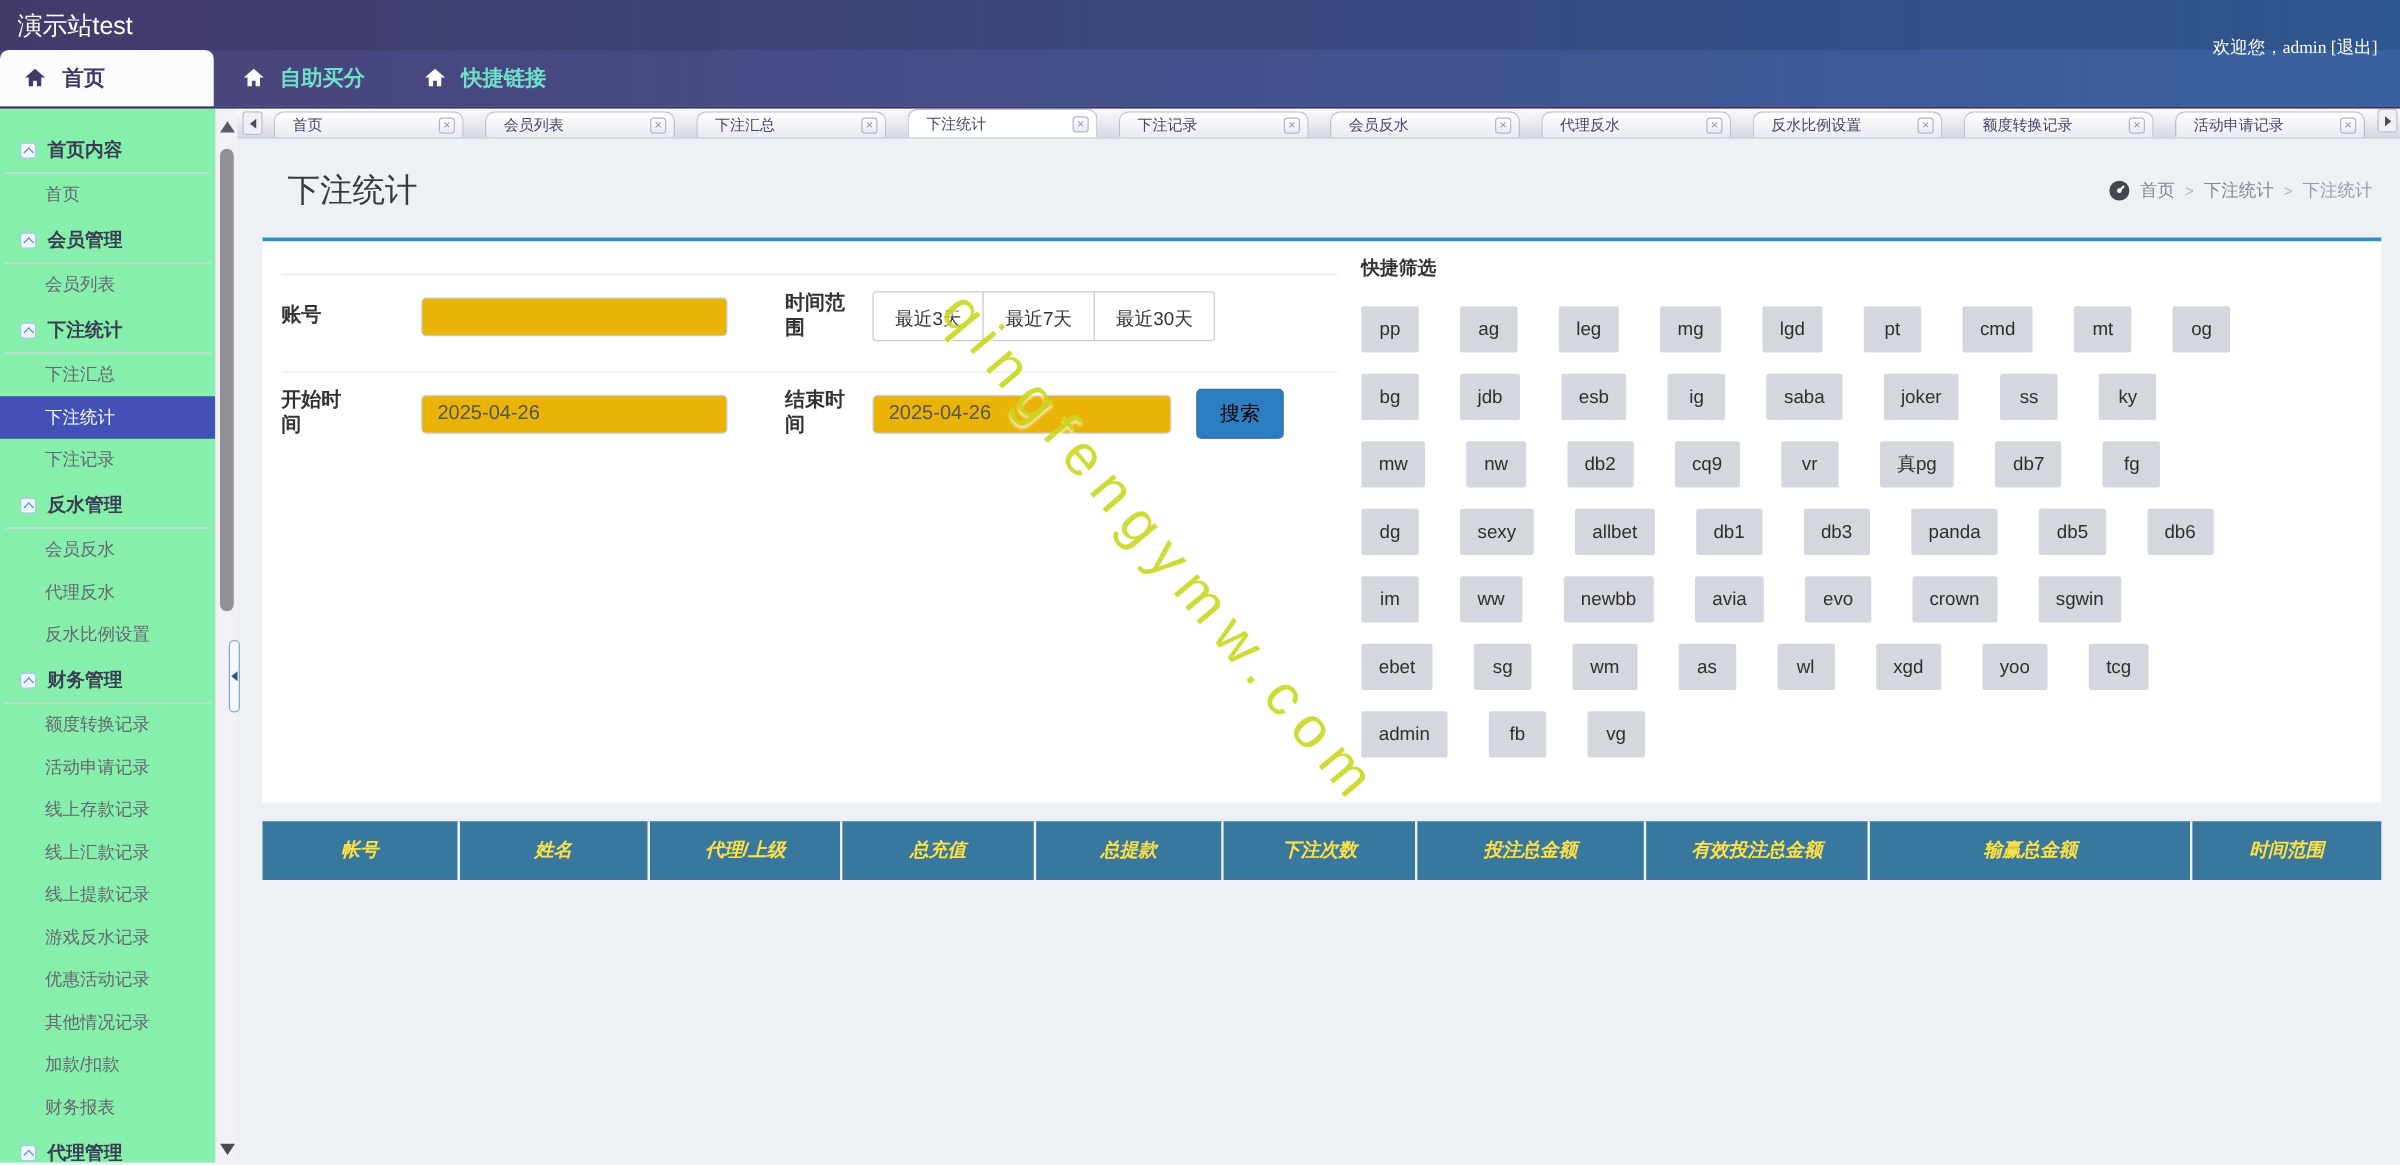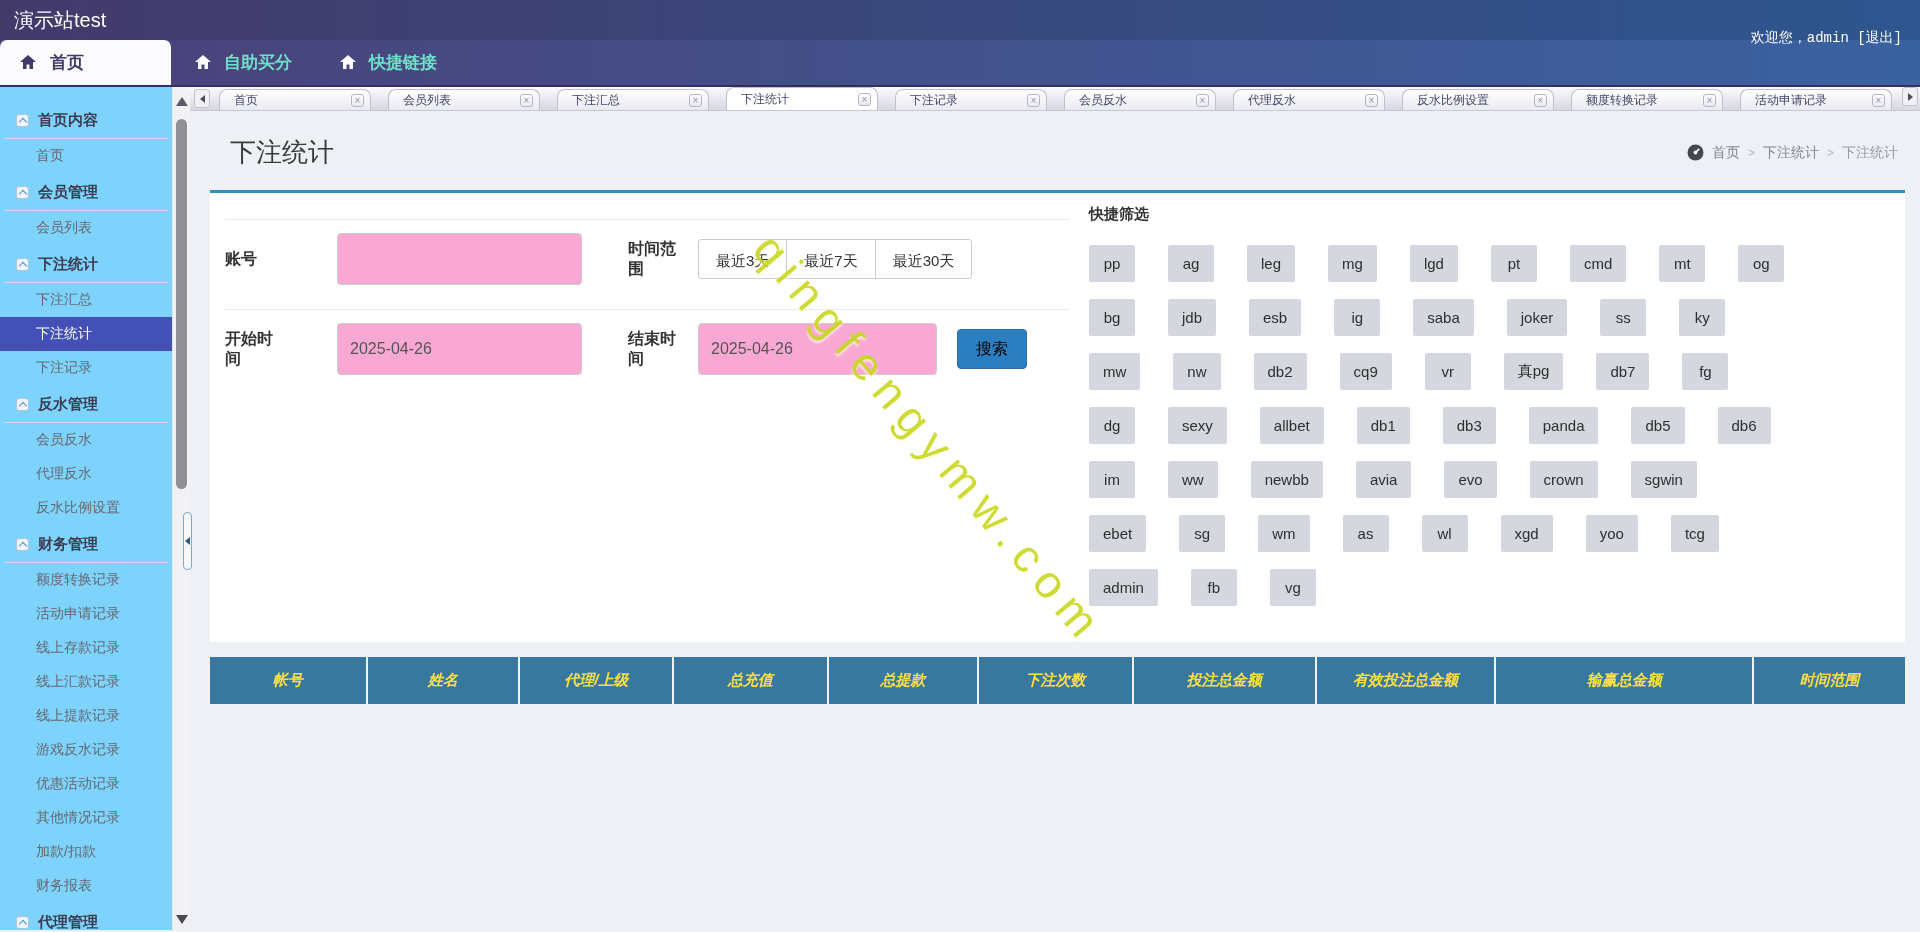--- a/index.html
+++ b/index.html
@@ -3,38 +3,38 @@
 <meta charset="utf-8">
 <style>
   html,body{margin:0;padding:0;width:1920px;height:932px;overflow:hidden;
     font-family:"Liberation Sans","DejaVu Sans",sans-serif;background:#edf0f5;}
   *{box-sizing:border-box;}
 
   
   .topbar{height:40px;background:linear-gradient(90deg,#433a6a,#2e568f);
     display:flex;align-items:center;justify-content:space-between;padding:0 18px 0 14px;}
   .brand{color:#fff;font-size:20px;}
-  .welcome{color:#fff;font-size:14px;font-family:Liberation Mono, monospace;margin-top:36px;}
+  .welcome{color:#fff;font-size:14px;font-family:Liberation Serif, serif;margin-top:36px;}
 
   
   .navbar{height:47px;background:linear-gradient(90deg,#4b4178,#3a62a0);
     display:flex;align-items:stretch;border-bottom:2px solid #353063;}
   .nav-home-tab{width:171px;background:#fbfbfd;border-radius:7px 7px 0 0;
     display:flex;align-items:center;padding-left:20px;gap:14px;color:#3f3a68;
     font-size:17px;font-weight:bold;cursor:pointer;}
   .nav-items{display:flex;align-items:center;}
   .nav-item{display:flex;align-items:center;gap:13px;color:#6fe0c8;font-size:17px;
     font-weight:bold;padding:0 24px 0 24px;cursor:pointer;font-family:Liberation Serif, serif;}
   .icon-wrap{display:inline-flex;align-items:center;}
 
   
   .layout{display:flex;height:843px;position:relative;}
 
   
-  .sidebar{width:172px;background:#7dd3fc;padding-top:14px;overflow:hidden;}
+  .sidebar{width:172px;background:#86efac;padding-top:14px;overflow:hidden;}
   .sgroup{display:flex;align-items:center;gap:9px;padding:10px 0 8px 12px;
     border-bottom:1px solid #d8dae2;margin:0 4px;cursor:pointer;}
   .sgroup-label{font-size:15px;font-weight:bold;color:#3b3b52;}
   .cicon{width:13px;height:13px;border:1px solid #a9c6e2;background:#eef5fc;
     border-radius:3px;position:relative;flex:none;}
   .cicon::after{content:"";position:absolute;left:3px;top:4px;width:5px;height:5px;
     border-left:1px solid #5b8fc9;border-top:1px solid #5b8fc9;transform:rotate(45deg);}
   .sitem{font-size:14px;color:#66666f;padding:8px 0 8px 36px;cursor:pointer;}
   .sitem.active{background:#4350b5;color:#fff;}
 
@@ -90,22 +90,22 @@
 
   
   .panel{margin:20px 15px 0 20px;background:#fff;border-top:3px solid #2d8fc1;
     height:452px;position:relative;}
   .form-wrap{position:absolute;left:15px;top:26px;width:845px;border-top:1px solid #e9e9e9;}
   .frow{display:flex;align-items:center;padding:13px 0;}
   .frow.first{border-bottom:1px solid #e9e9e9;padding-bottom:24px;}
   .flabel{width:60px;margin-right:52px;font-size:16px;font-weight:bold;color:#333;
     line-height:1.25;flex:none;}
   .flabel.mid{margin-left:46px;margin-right:10px;}
-  .finput{width:245px;height:52px;border:1px solid #ccc;border-radius:4px;
-    font-size:16px;color:#555;padding:0 12px;background:#f9a8d4;flex:none;
+  .finput{width:245px;height:31px;border:1px solid #ccc;border-radius:4px;
+    font-size:16px;color:#555;padding:0 12px;background:#eab308;flex:none;
     font-family:"Liberation Sans","DejaVu Sans",sans-serif;}
   .finput.end{width:239px;}
   .btn-group{display:flex;flex:none;}
   .range-btn{height:40px;padding:12px 17px;background:#fff;border:1px solid #ccc;
     font-size:15px;color:#333;cursor:pointer;margin-left:-1px;
     font-family:"Liberation Sans","DejaVu Sans",sans-serif;}
   .range-btn:first-child{margin-left:0;border-radius:3px 0 0 3px;}
   .range-btn:last-child{border-radius:0 3px 3px 0;}
   .search-btn{margin-left:20px;width:70px;height:40px;background:#2b7fc0;
     border:1px solid #2a6ea8;border-radius:4px;color:#000000;font-size:16px;cursor:pointer;

